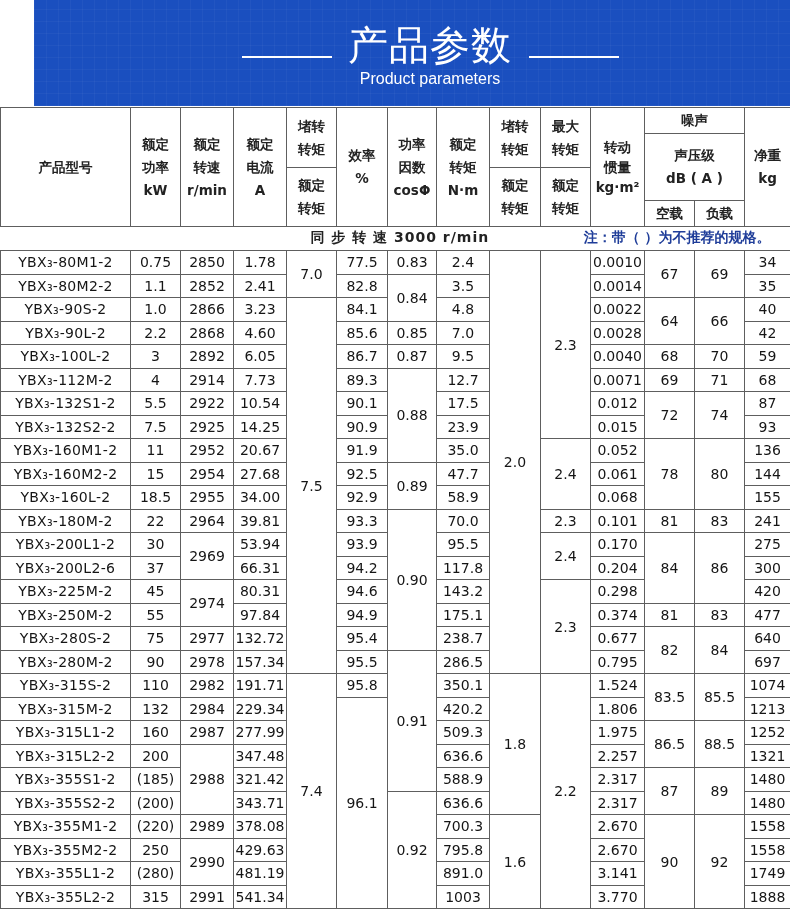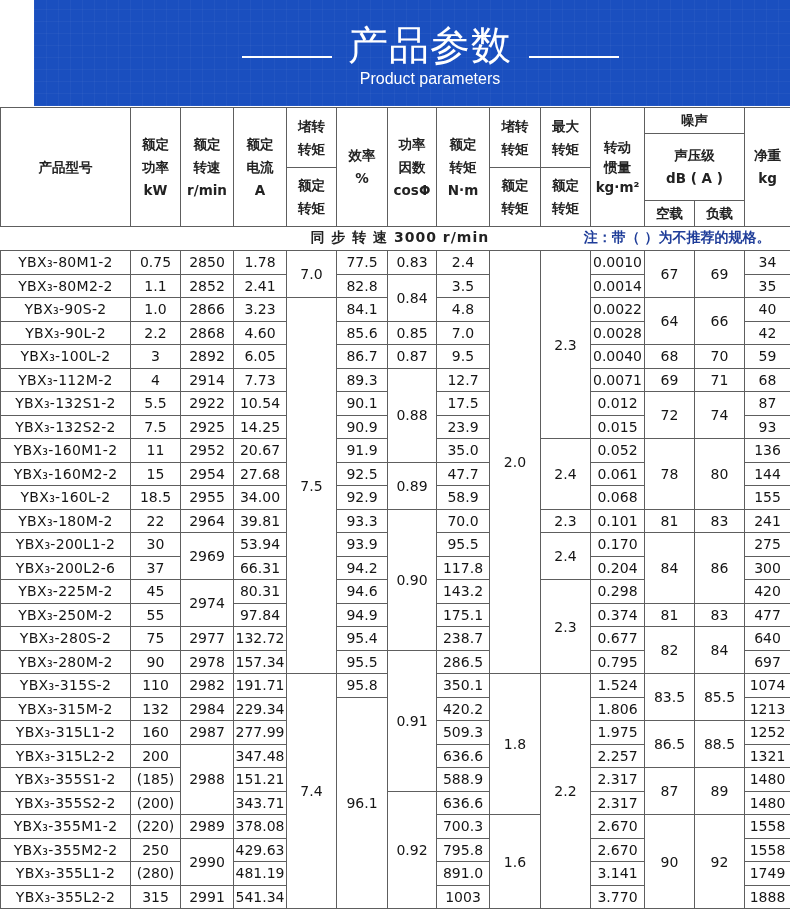--- a/index.html
+++ b/index.html
@@ -436,21 +436,21 @@
       <td rowspan="3">2988</td>
       <td>347.48</td>
       <td>636.6</td>
       <td>2.257</td>
       <td>1321</td>
     </tr>
 
     <tr class="dr">
       <td class="model">YBX₃-355S1-2</td>
       <td>(185)</td>
-      <td>151.21</td>
+      <td>321.42</td>
       <td>588.9</td>
       <td>2.317</td>
       <td rowspan="2">87</td>
       <td rowspan="2">89</td>
       <td>1480</td>
     </tr>
 
     <tr class="dr">
       <td class="model">YBX₃-355S2-2</td>
       <td>(200)</td>

